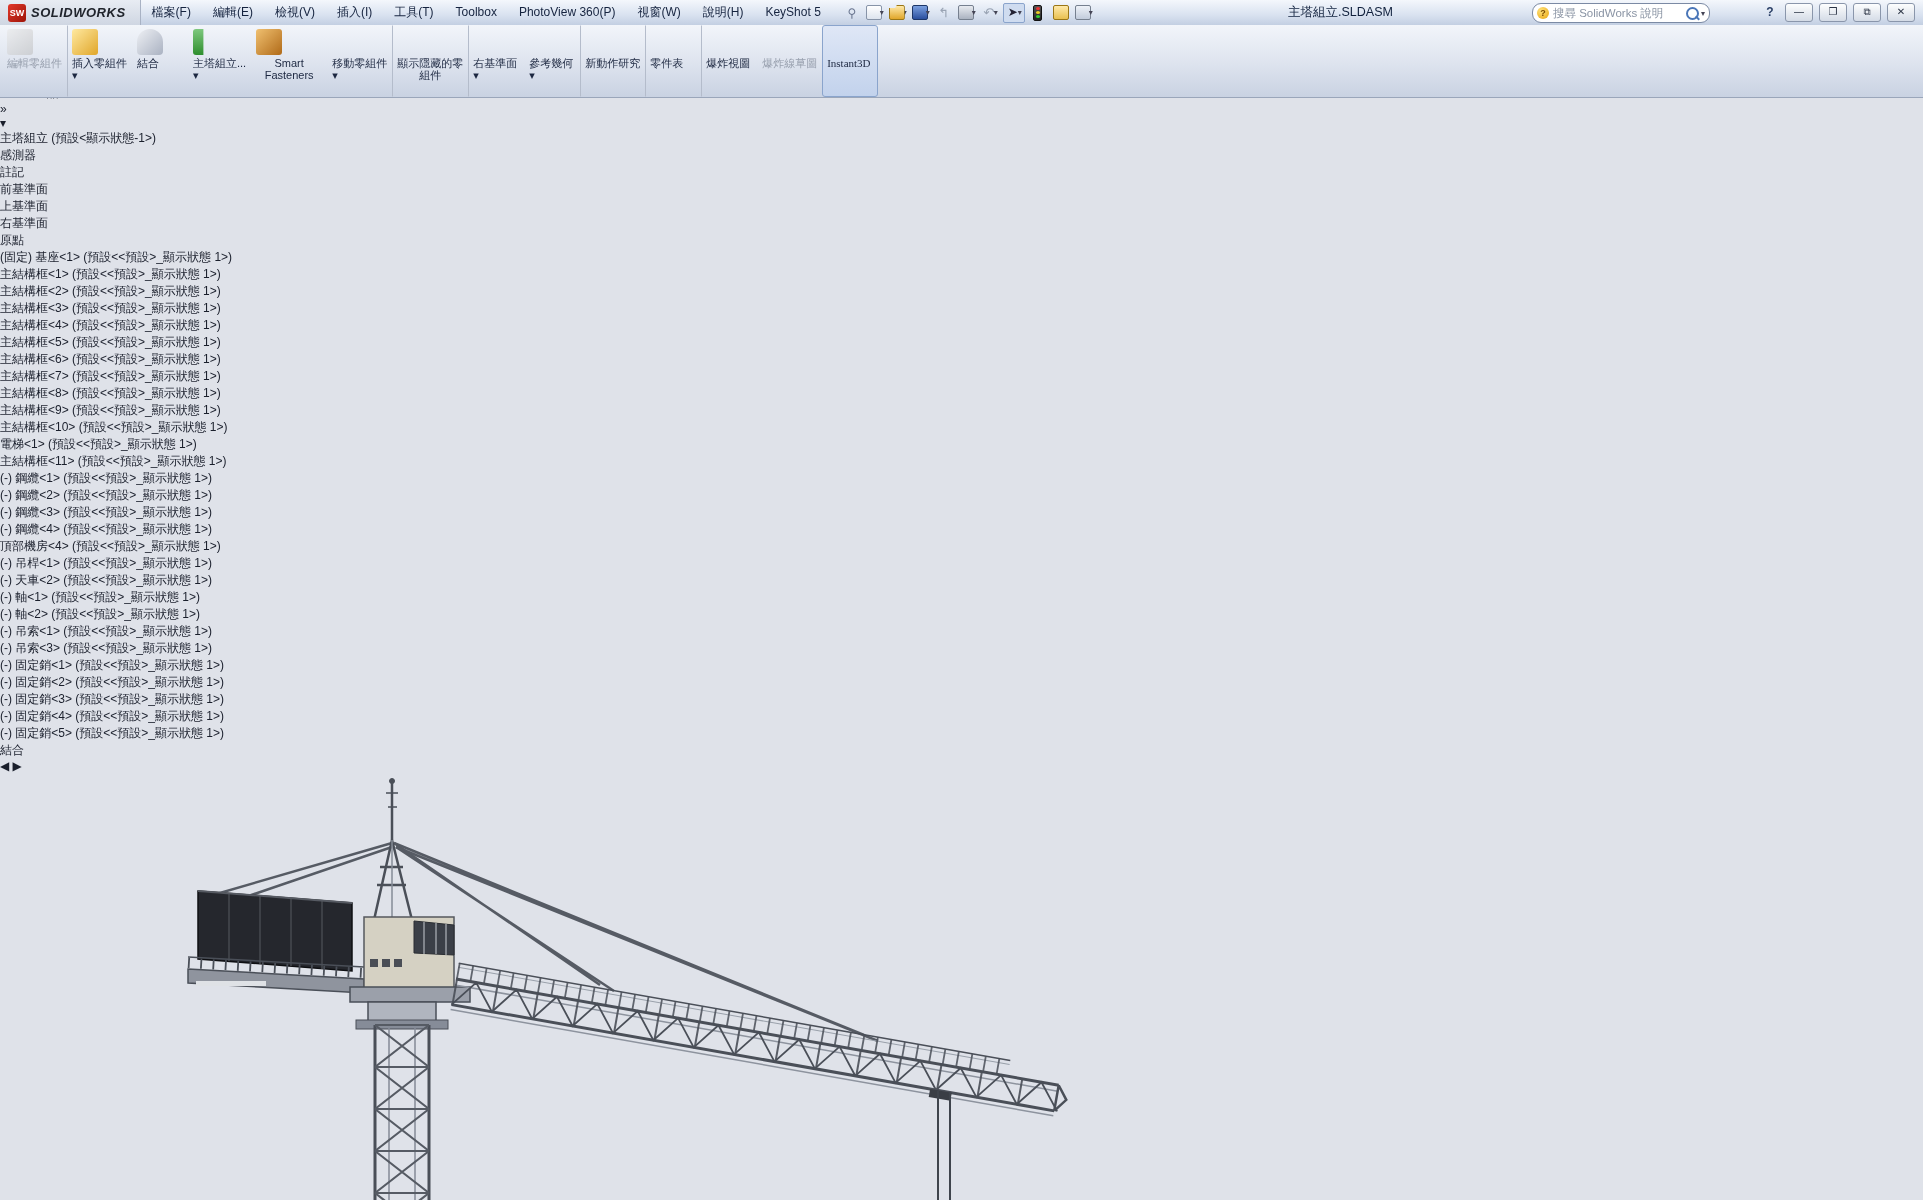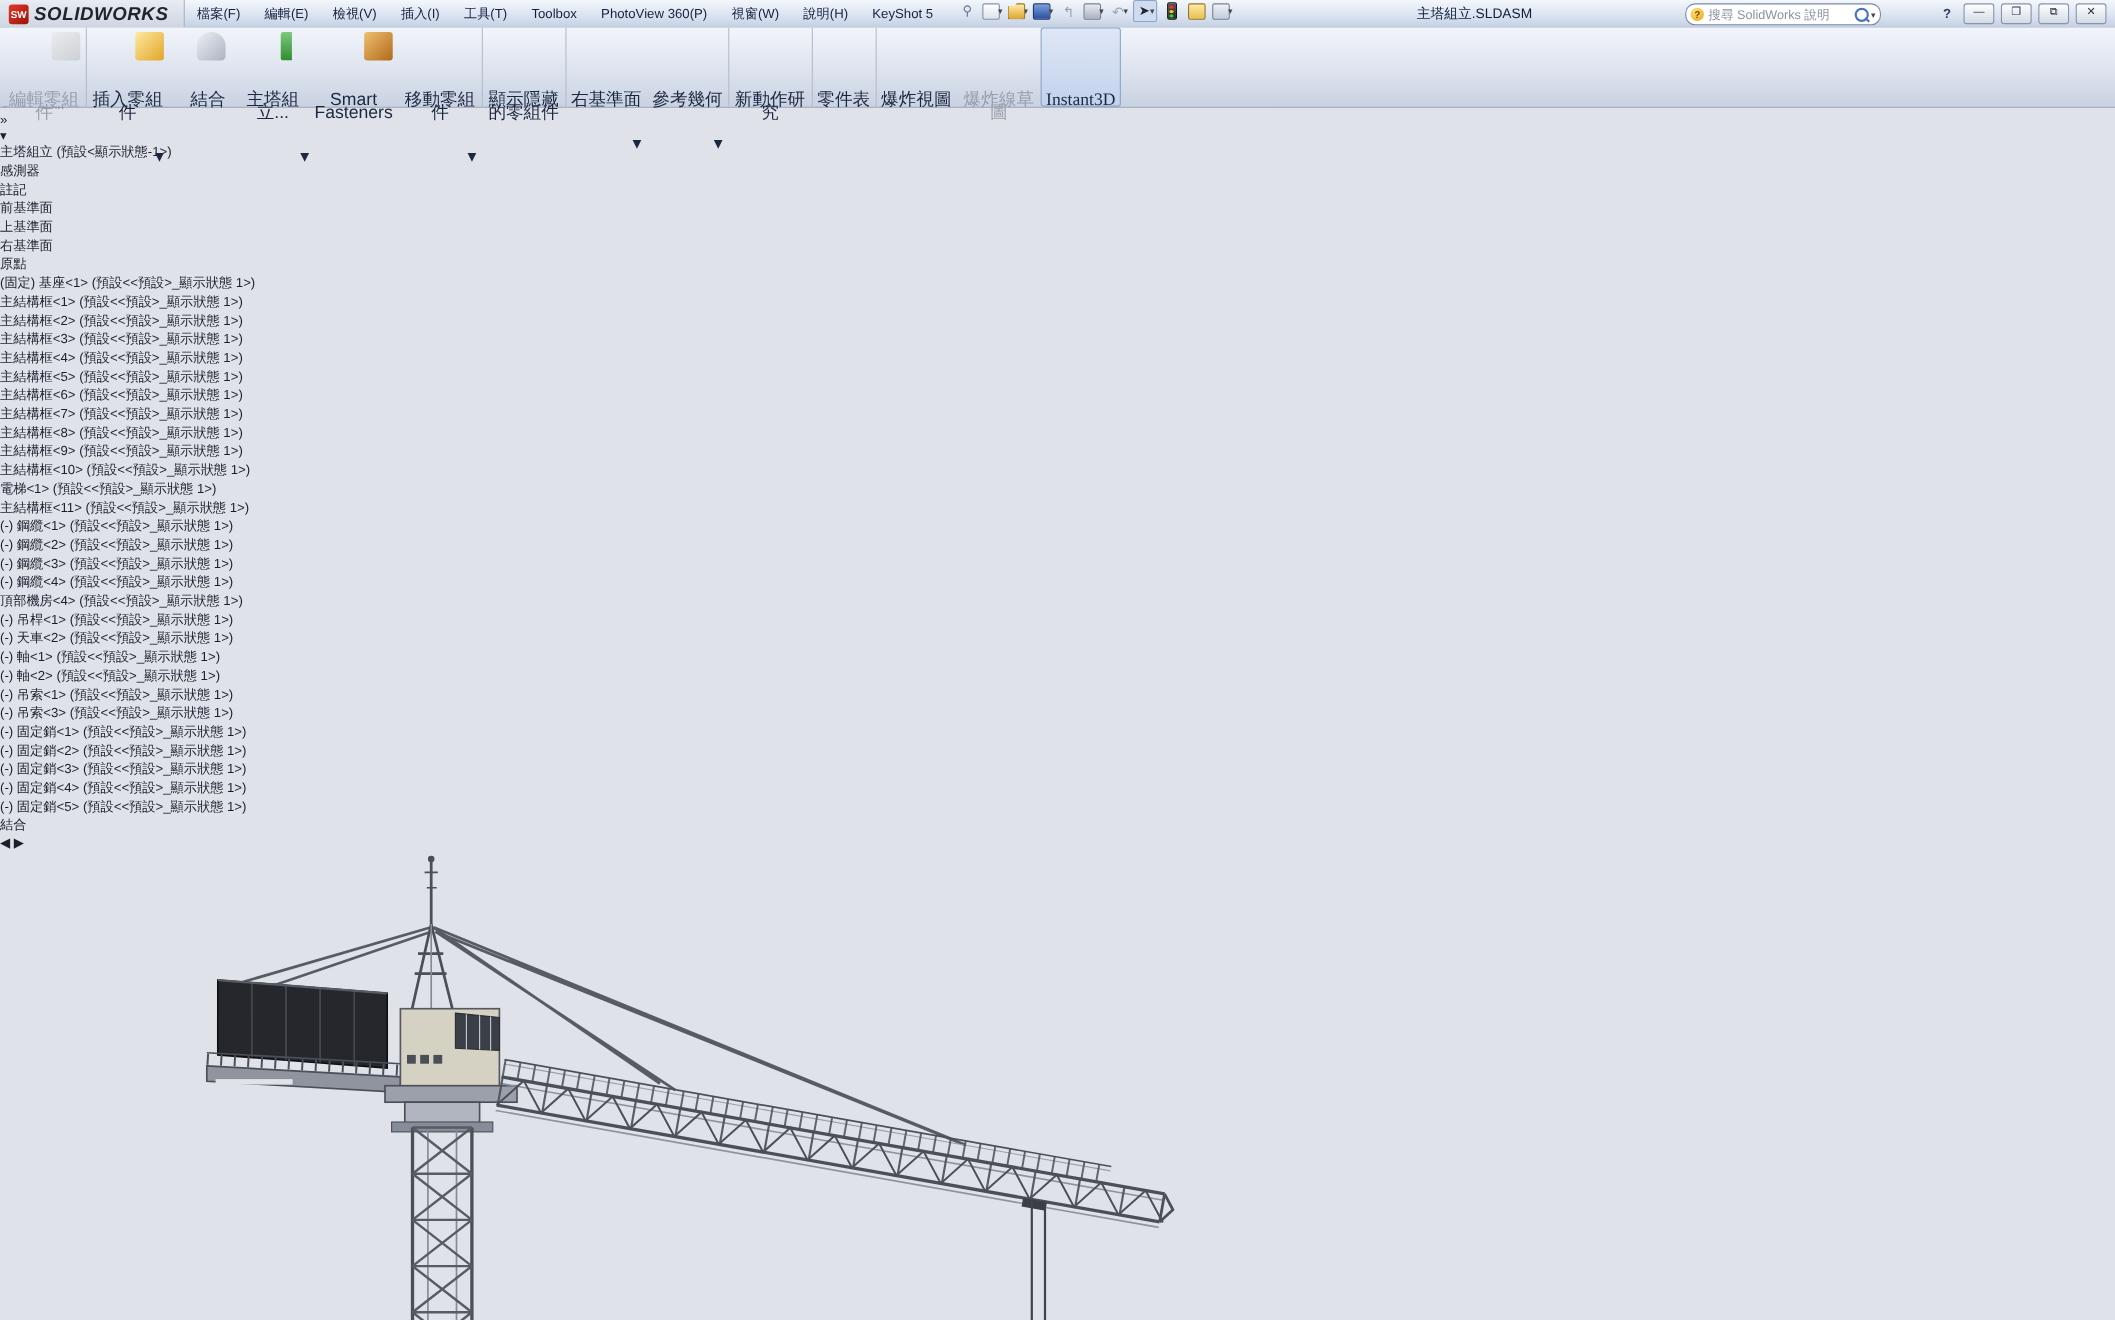--- a/index.html
+++ b/index.html
@@ -2,26 +2,26 @@
 <html><head>
 <meta charset="utf-8">
 <style>
   html,body{margin:0;padding:0;background:#666;}
   #stage{position:relative;width:1923px;height:1200px;overflow:hidden;
     font-family:"Liberation Sans","DejaVu Sans",sans-serif;font-size:12px;color:#1a1f2c;
     background:#dfe2e9;}
   
   .titlebar{position:absolute;left:0;top:0;width:100%;height:25px;
     background:linear-gradient(#f4f7fc,#d9e2f0 60%,#c3cfe2);border-bottom:1px solid #8d9bb3;
-    display:flex;align-items:flex-start;}
+    display:flex;align-items:center;}
   .logo{display:flex;align-items:center;gap:5px;padding:0 14px 0 8px;height:100%;
     background:linear-gradient(#e8ecf3,#cfd6e2);border-right:1px solid #a8b2c4;}
   .swcube{width:18px;height:18px;background:linear-gradient(135deg,#e2382b,#9e1408);border-radius:3px;
     color:#fff;font-weight:bold;font-size:9px;display:flex;align-items:center;justify-content:center;}
-  .logotext{font-style:italic;font-weight:bold;font-size:17px;color:#20242c;letter-spacing:.5px;}
+  .logotext{font-style:italic;font-weight:bold;font-size:13px;color:#20242c;letter-spacing:.5px;}
   .menus{display:flex;align-items:center;height:100%;}
   .menu{padding:0 11px;line-height:25px;color:#15233f;font-size:12px;cursor:default;}
   .qbar{display:flex;align-items:center;gap:3px;margin-left:10px;}
   .qico{width:20px;height:18px;border-radius:2px;display:flex;align-items:center;justify-content:center;font-size:12px;}
   .qcaret{font-size:8px;color:#445;margin-left:-2px;}
   .qi{width:14px;height:13px;border-radius:2px;}
   .qi-new{background:linear-gradient(#fff,#dde4ee);border:1px solid #8794a8;}
   .qi-open{background:linear-gradient(#ffe9a8,#e0a62a);border:1px solid #9a7616;clip-path:polygon(0 20%,40% 20%,50% 0,100% 0,100% 100%,0 100%);}
   .qi-save{background:linear-gradient(#7aa0e0,#2a4f9e);border:1px solid #1c3668;}
   .qi-undo,.qi-redo{background:none;border:none;color:#9aa4b4;font-size:13px;line-height:13px;text-align:center;}
@@ -40,22 +40,22 @@
   .searchtxt{flex:1;color:#8a94a4;font-size:11.5px;white-space:nowrap;overflow:hidden;}
   .mag{width:9px;height:9px;border:2px solid #4a76b8;border-radius:50%;position:relative;}
   .mag::after{content:"";position:absolute;left:7px;top:8px;width:5px;height:2px;background:#4a76b8;transform:rotate(45deg);}
   .wbtns{position:absolute;right:8px;top:3px;display:flex;gap:6px;align-items:center;}
   .wb{width:26px;height:17px;border:1px solid #8a96ab;border-radius:3px;background:linear-gradient(#fdfefe,#d4dbe6);
     font-size:10px;text-align:center;line-height:16px;color:#2a3344;}
   .helpq{border:none;background:none;font-size:12px;color:#2a3f66;font-weight:bold;width:18px;}
   
   .ribbon{position:absolute;left:0;top:25px;width:100%;height:72px;
     background:linear-gradient(#f2f5fa,#dde3ee 55%,#c9d2e2);border-bottom:1px solid #9aa6ba;display:flex;align-items:stretch;padding-left:2px;}
-  .rbtn{min-width:46px;max-width:66px;padding:3px 4px 1px;display:flex;flex-direction:column;align-items:flex-end;justify-content:flex-start;
-    text-align:center;font-size:16px;line-height:12px;color:#1c2740;cursor:default;border:1px solid transparent;border-radius:3px;gap:28px;}
+  .rbtn{min-width:46px;max-width:66px;padding:3px 4px 1px;display:flex;flex-direction:column;align-items:flex-start;justify-content:flex-start;
+    text-align:center;font-size:11px;line-height:12px;color:#1c2740;cursor:default;border:1px solid transparent;border-radius:3px;}
   .rbtn.sep{border-left:1px solid #b4bccb;border-radius:0;font-family:Liberation Serif, serif;}
   .rbtn.dis{color:#98a0ae;}
   .rbtn.dis .ric{filter:grayscale(1);opacity:.55;}
   .rbtn.act{background:linear-gradient(#dfe7f6,#c2d2ec);border:1px solid #8aa4cc;border-radius:3px;}
   .ric{width:26px;height:26px;margin-bottom:2px;border-radius:3px;flex:none;}
   .ri-edit{background:linear-gradient(135deg,#e8e8ea,#b9bcc4);}
   .ri-ins{background:linear-gradient(135deg,#ffe9a0,#e0a62a);}
   .ri-mate{background:linear-gradient(135deg,#eef0f4,#aab2c2);border-radius:50% 50% 4px 4px;}
   .ri-linear{background:linear-gradient(#7ec87e,#2e8e2e);clip-path:polygon(0 0,40% 0,40% 100%,0 100%);box-shadow:14px 0 0 #2e8e2e;}
   .ri-smart{background:linear-gradient(135deg,#f0c070,#b06a18);}

